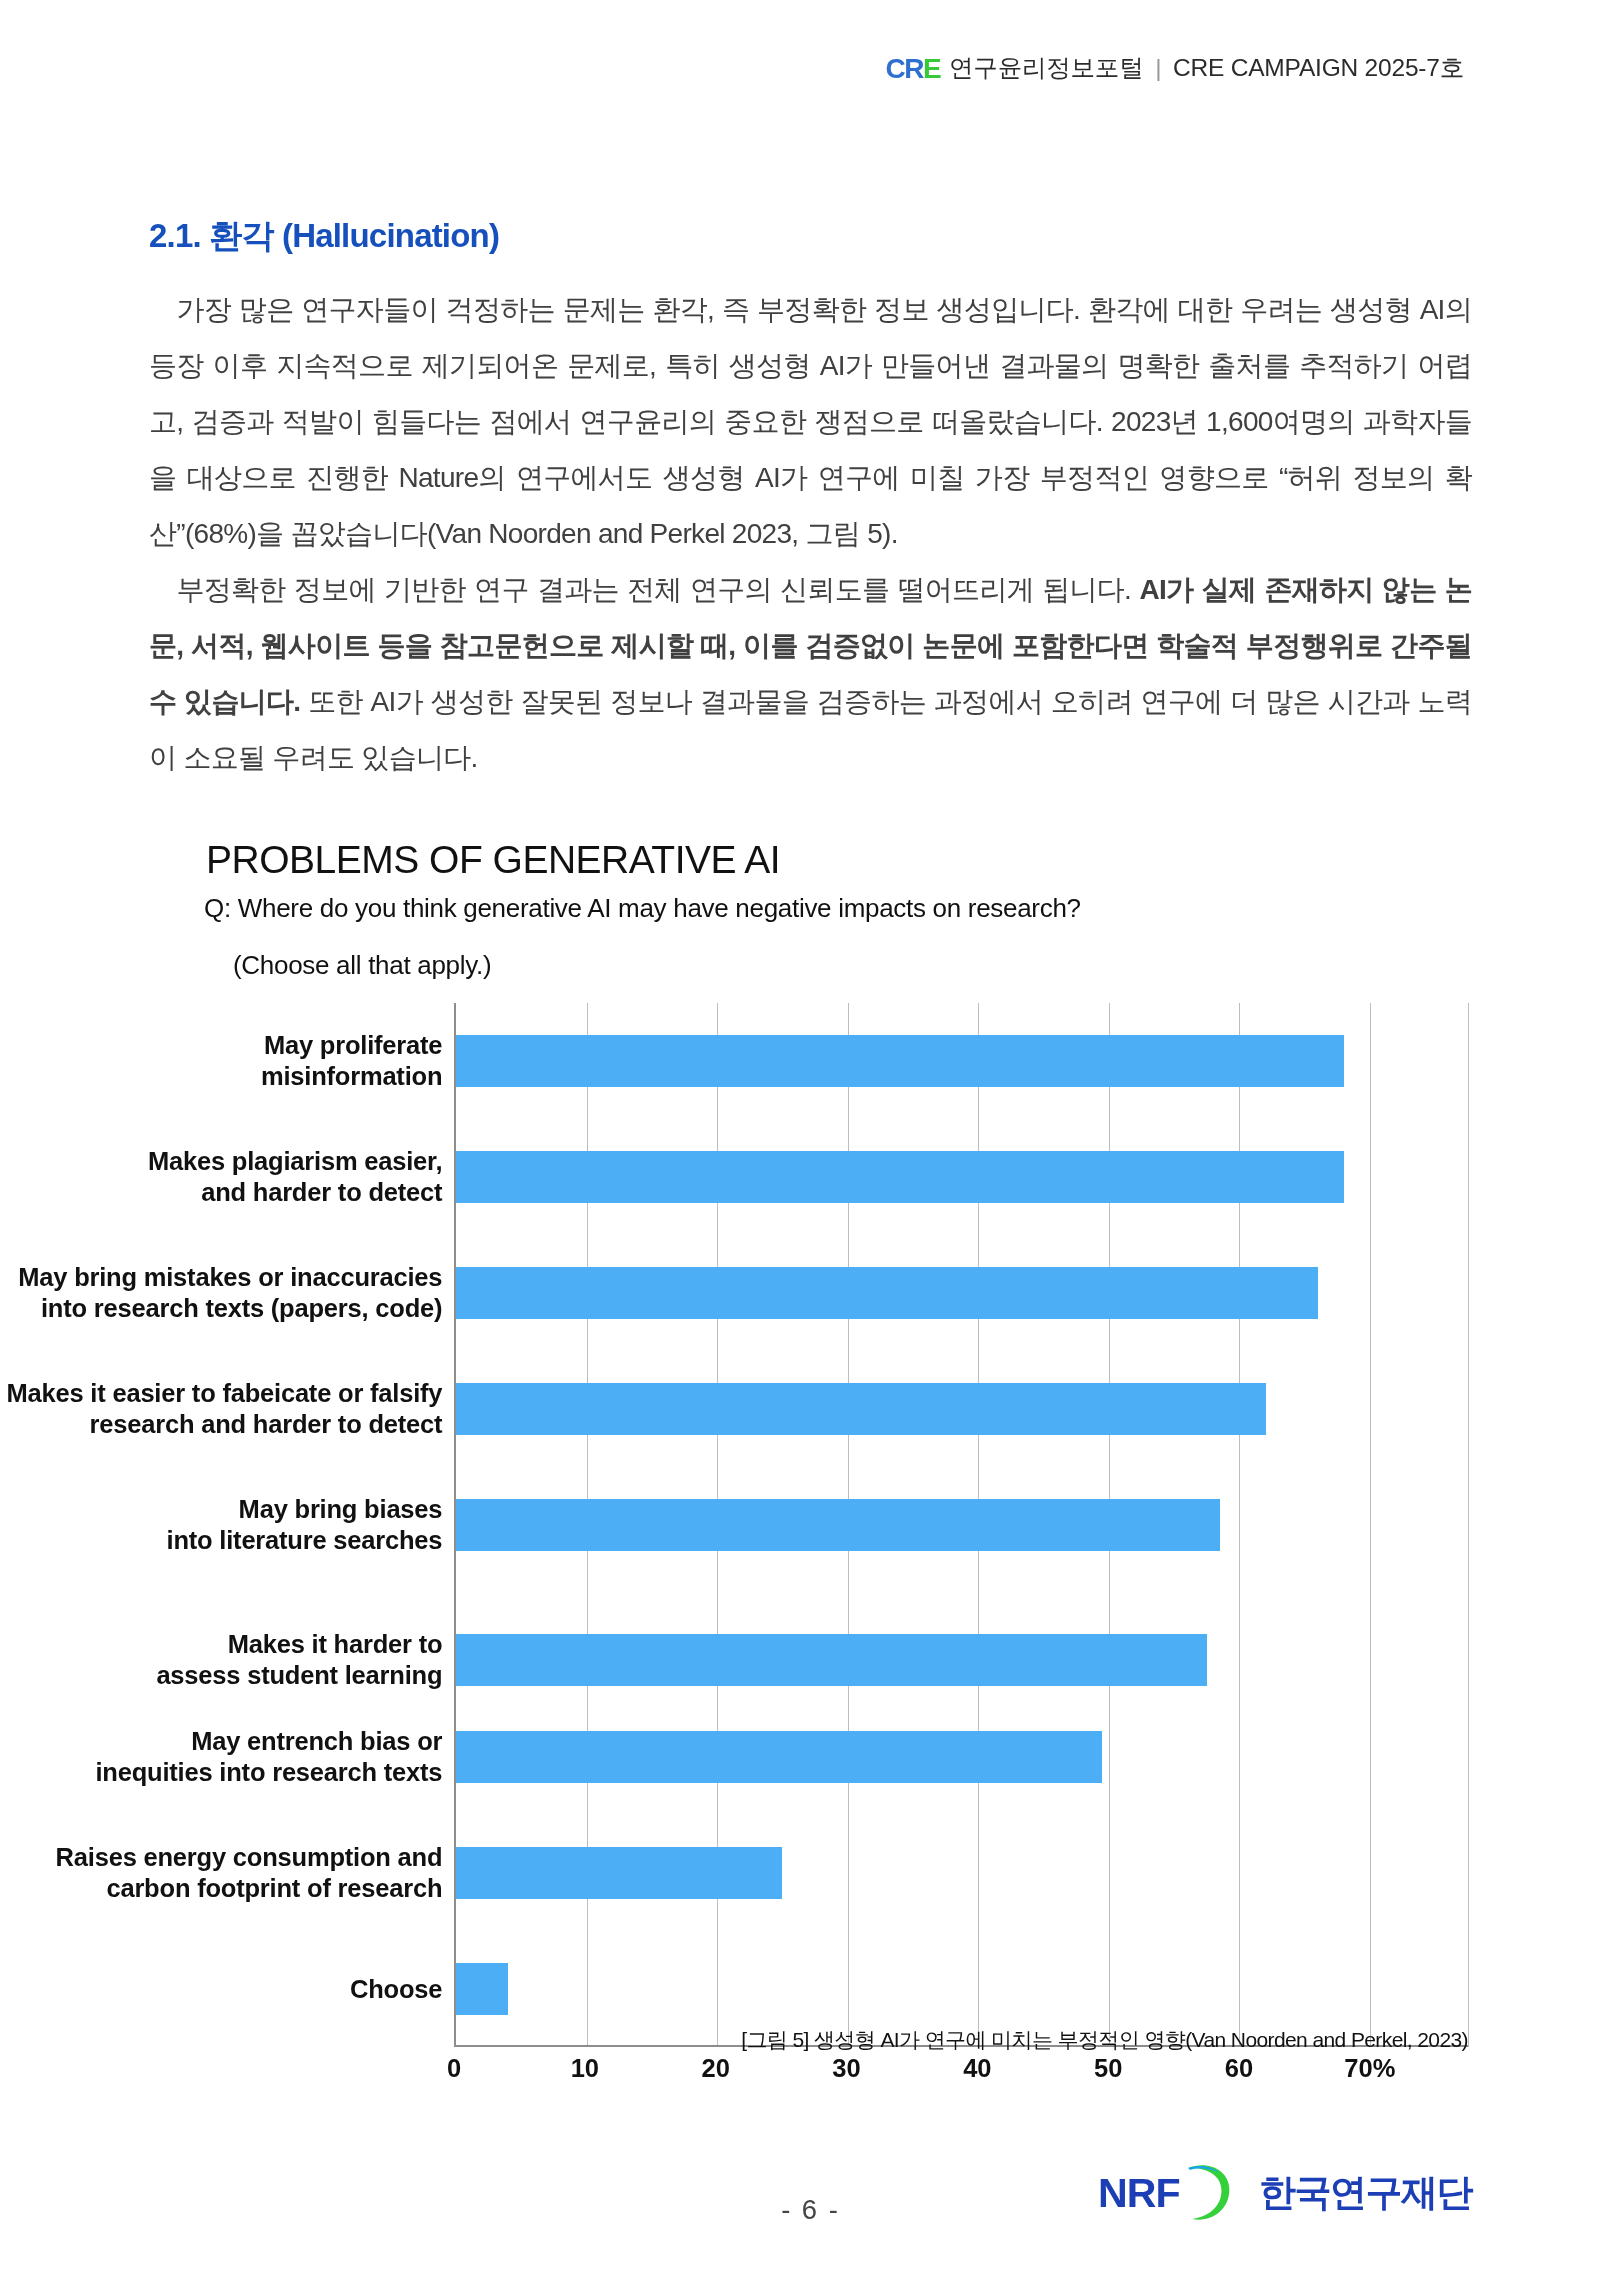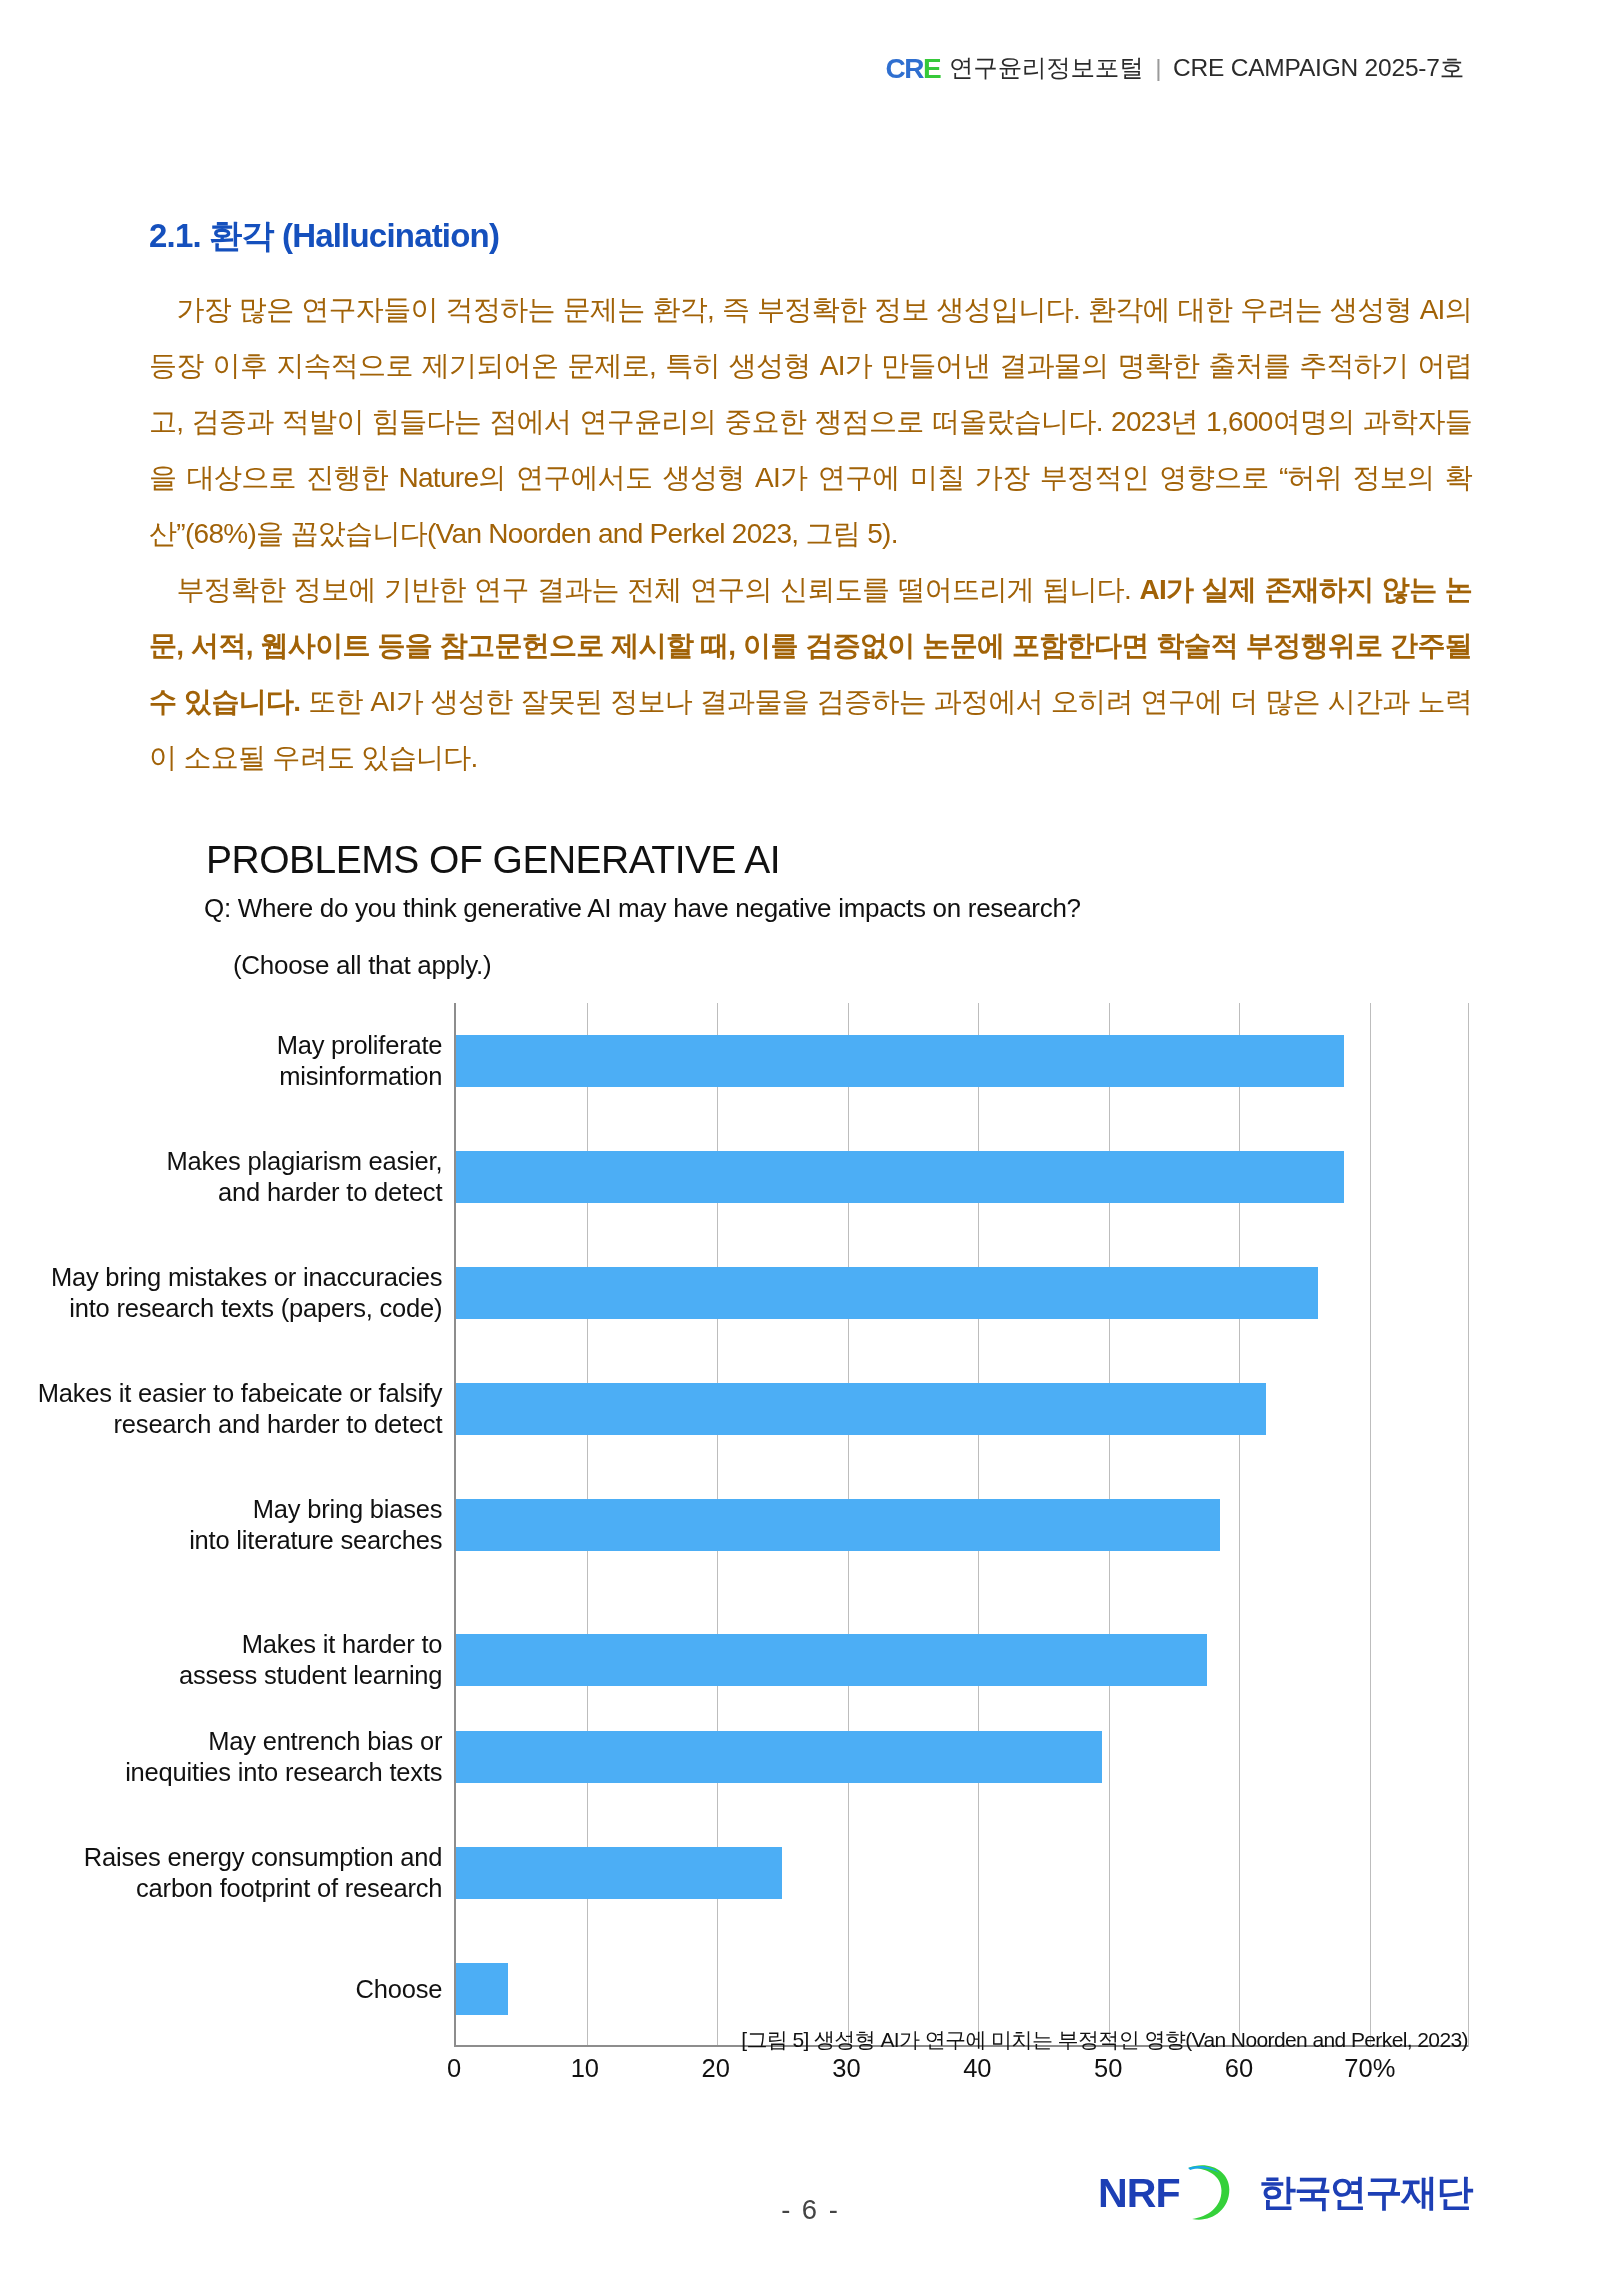--- a/index.html
+++ b/index.html
@@ -62,21 +62,21 @@
   }
 
   
   .body-text {
     position: absolute;
     left: 149px;
     top: 282px;
     width: 1323px;
     font-size: 28px;
     line-height: 56px;
-    color: #a16207;
+    color: #404040;
     letter-spacing: -0.7px;
     text-align: justify;
     text-justify: inter-character;
   }
   .para { margin: 0; text-indent: 27.4px; }
   .para + .para { margin-top: 0px; }
   .para b { font-weight: 700; }
 
   
   .figure {
@@ -99,20 +99,21 @@
     letter-spacing: -0.3px;
     color: #111;
   }
   .chart-question .indent { display: block; padding-left: 29px; margin-top: 24px; }
 
   .chart-area {
     position: relative;
     margin-top: 21.6px;
     height: 1083px;
     width: 1264px;
+    font-weight: bold;
   }
 
   
   .plot {
     position: absolute;
     left: 250px;
     top: 0;
     right: 0;
     height: 1044px;
     border-left: 2px solid #8d8d8d;

